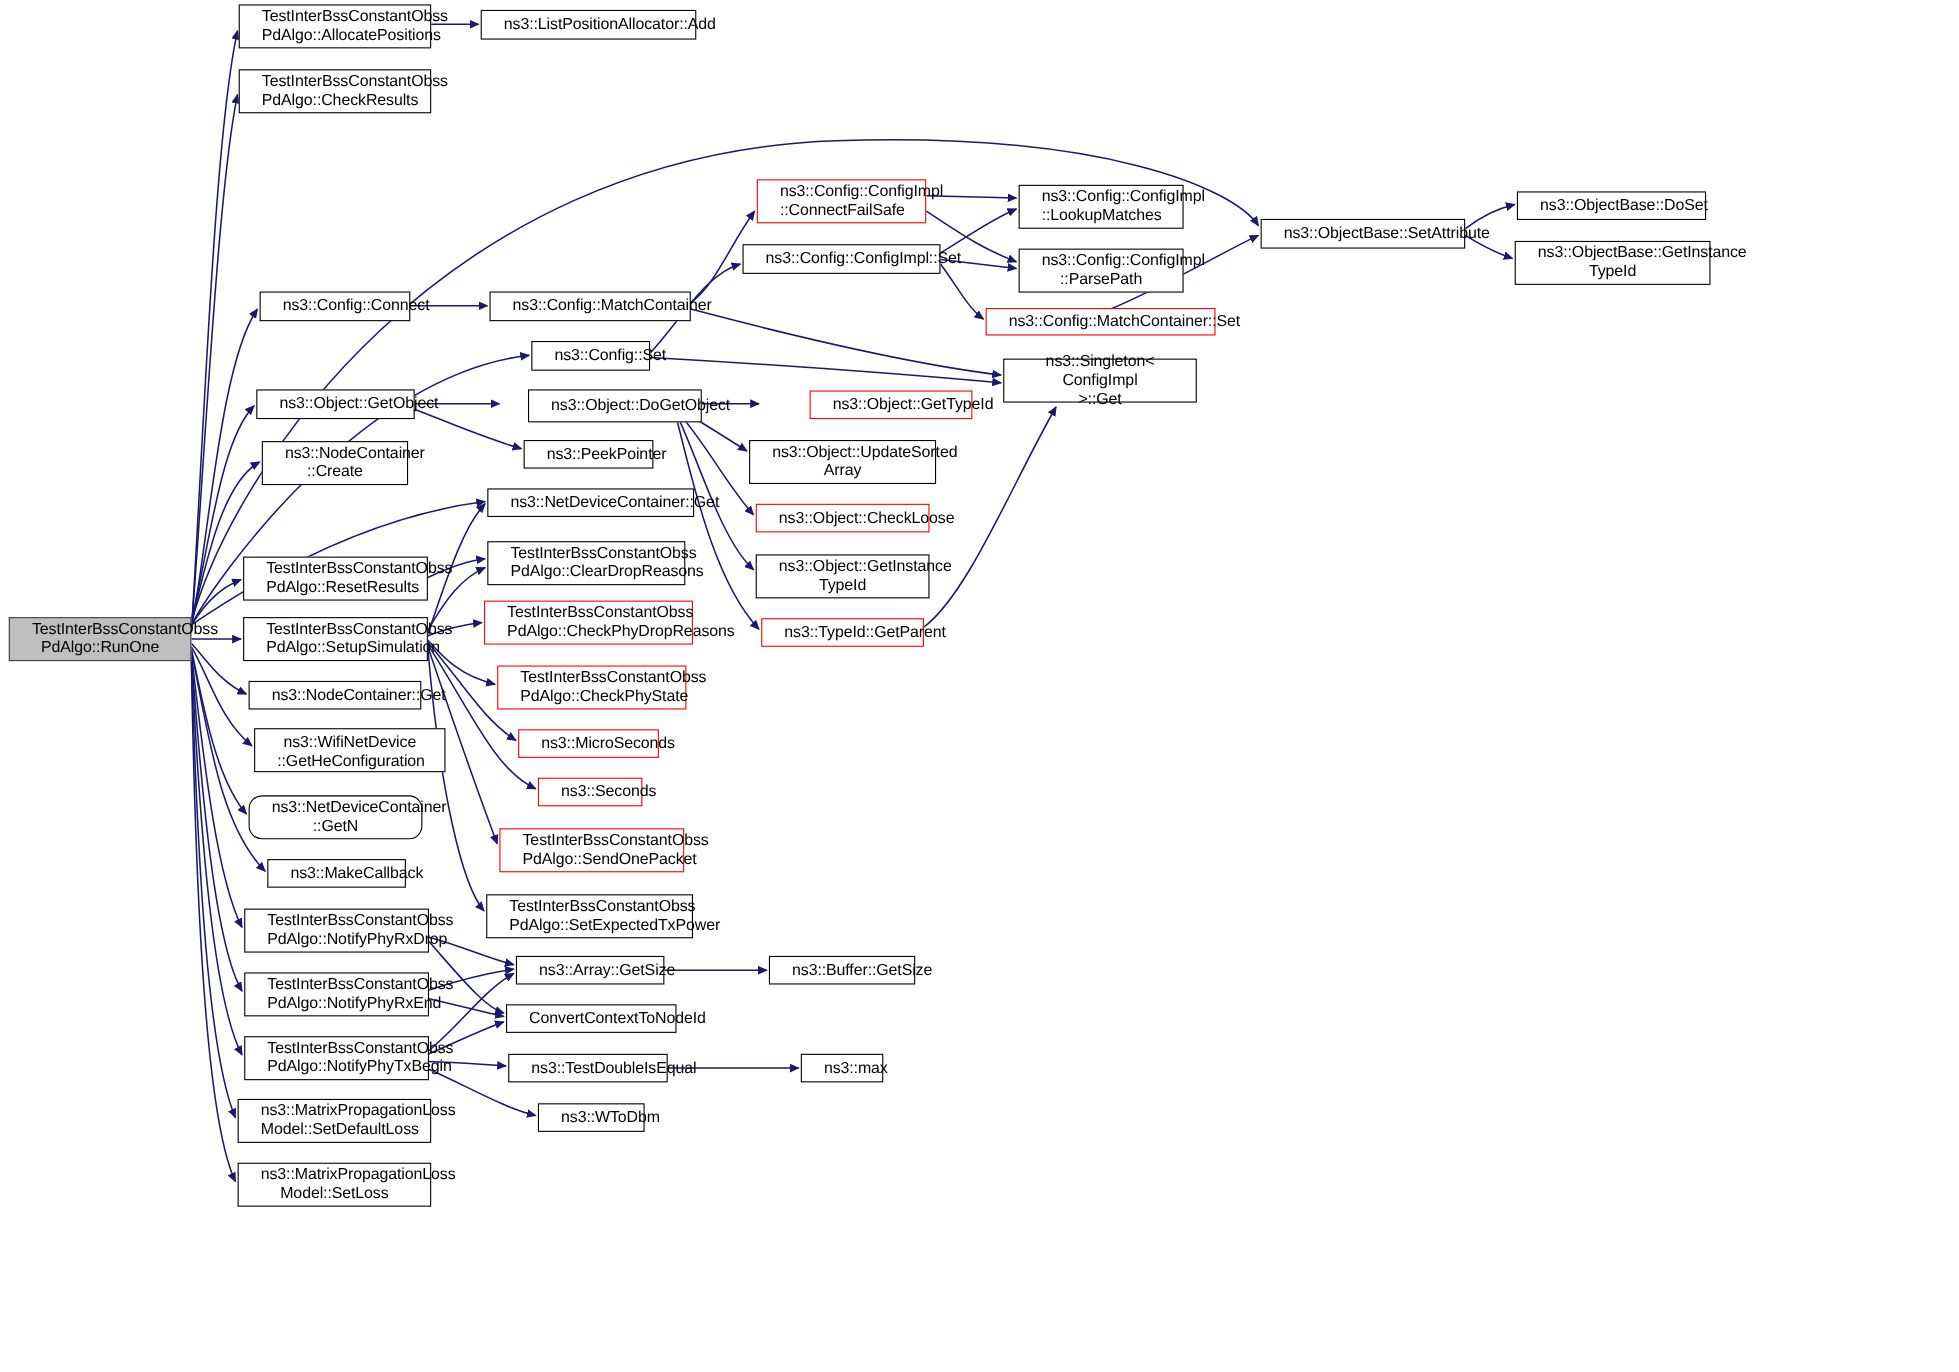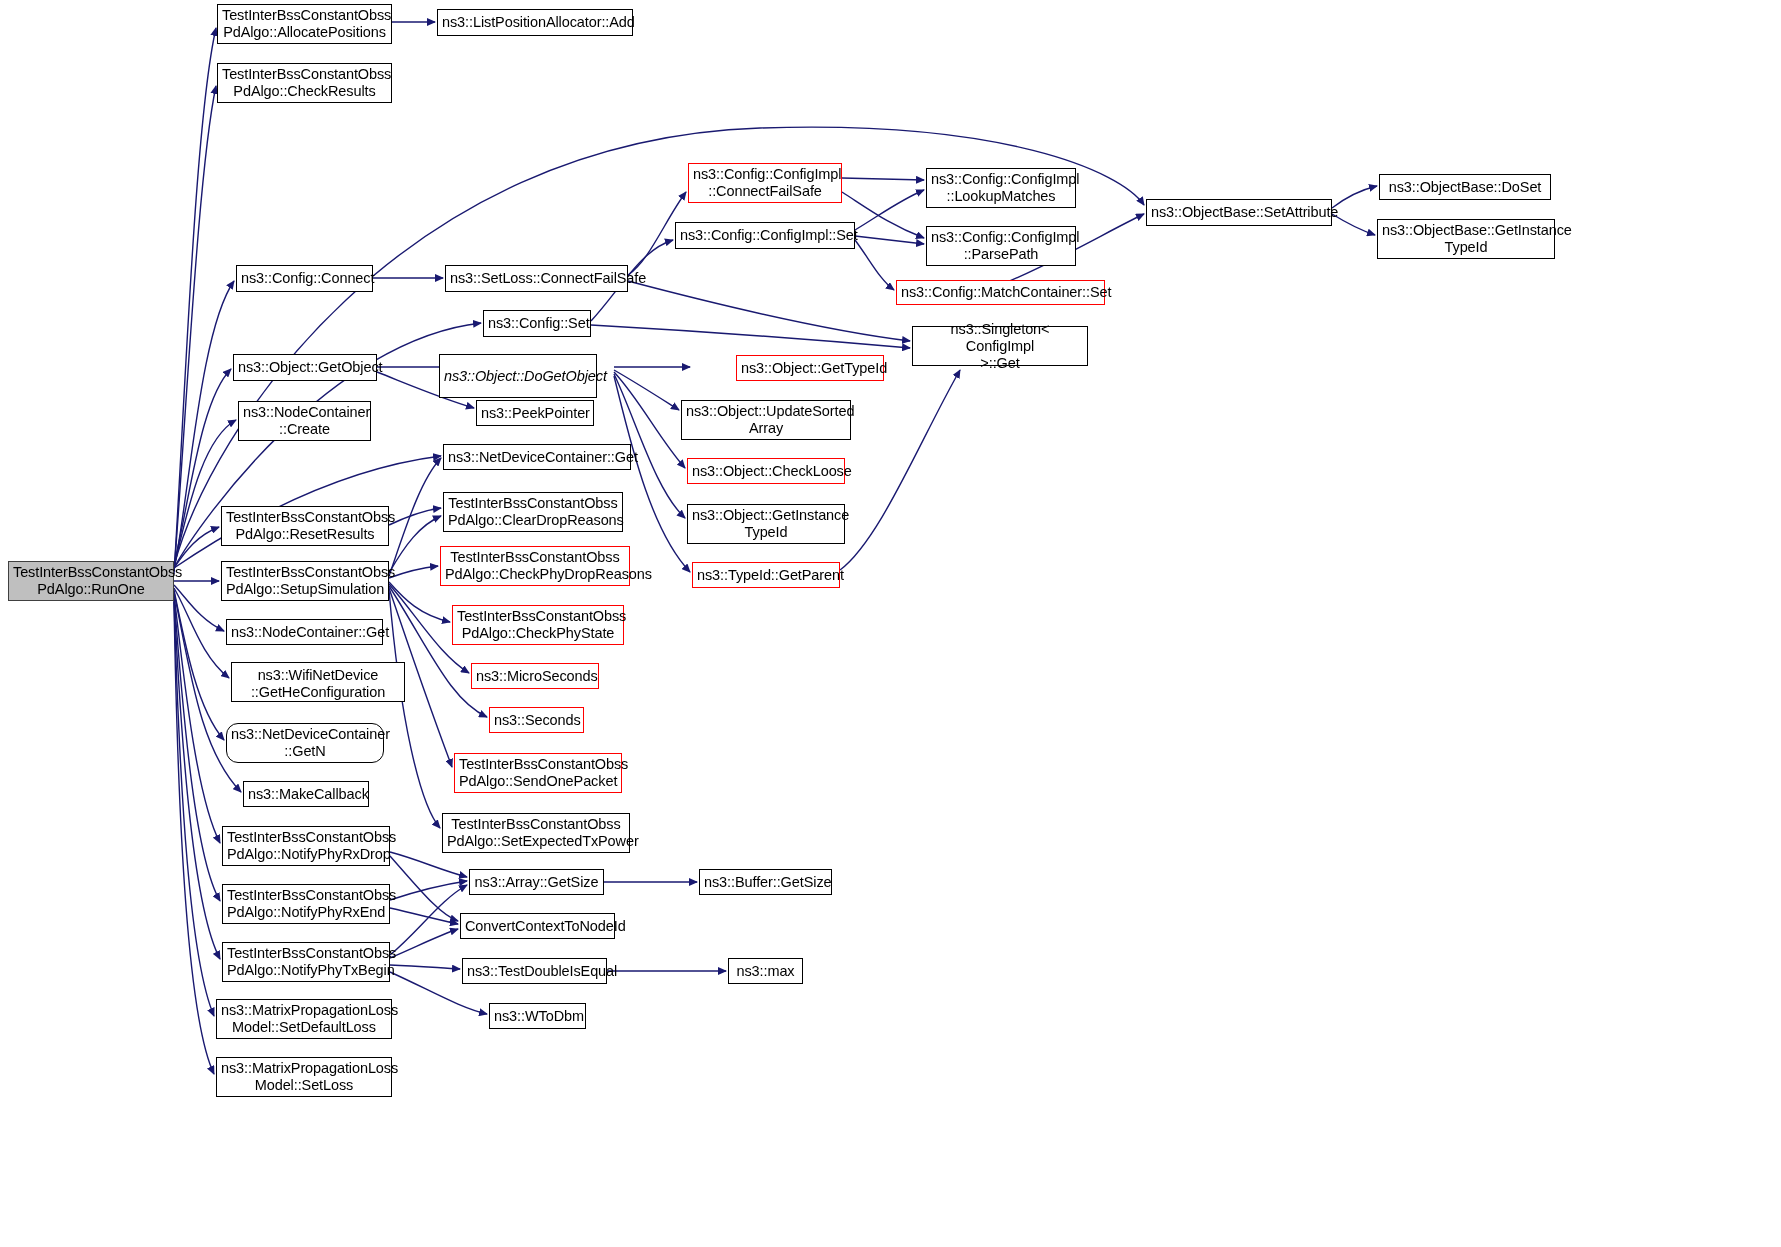--- a/index.html
+++ b/index.html
@@ -31,21 +31,21 @@
     display: flex;
     align-items: center;
     justify-content: center;
     text-align: center;
     background: #ffffff;
     border: 1px solid #000000;
     color: #000000;
     font-size: 14.5px;
     line-height: 17px;
     letter-spacing: -0.1px;
-    padding: 0 4px;
+    padding: 0 20px;
     white-space: pre-line;
     z-index: 5;
   }
   .node.red {
     border-color: #ff0000;
   }
   .node.root {
     background: #bfbfbf;
     border-color: #404040;
   }
@@ -132,38 +132,38 @@
 
   <div id="node-layer">
       <div class="node root" style="left: 8px; top: 561px; width: 166px; height: 40px;"><span class="label">TestInterBssConstantObss
 PdAlgo::RunOne</span></div>
       <div class="node" style="left: 217px; top: 4px; width: 175px; height: 40px;"><span class="label">TestInterBssConstantObss
 PdAlgo::AllocatePositions</span></div>
       <div class="node" style="left: 437px; top: 9px; width: 196px; height: 27px;"><span class="label">ns3::ListPositionAllocator::Add</span></div>
       <div class="node" style="left: 217px; top: 63px; width: 175px; height: 40px;"><span class="label">TestInterBssConstantObss
 PdAlgo::CheckResults</span></div>
       <div class="node" style="left: 236px; top: 265px; width: 137px; height: 27px;"><span class="label">ns3::Config::Connect</span></div>
-      <div class="node" style="left: 445px; top: 265px; width: 183px; height: 27px;"><span class="label">ns3::SetLoss::ConnectFailSafe</span></div>
+      <div class="node" style="left: 445px; top: 265px; width: 183px; height: 27px;"><span class="label">ns3::Config::MatchContainer</span></div>
       <div class="node" style="left: 483px; top: 310px; width: 108px; height: 27px;"><span class="label">ns3::Config::Set</span></div>
       <div class="node red" style="left: 688px; top: 163px; width: 154px; height: 40px;"><span class="label">ns3::Config::ConfigImpl
 ::ConnectFailSafe</span></div>
       <div class="node" style="left: 675px; top: 222px; width: 180px; height: 27px;"><span class="label">ns3::Config::ConfigImpl::Set</span></div>
       <div class="node" style="left: 926px; top: 168px; width: 150px; height: 40px;"><span class="label">ns3::Config::ConfigImpl
 ::LookupMatches</span></div>
       <div class="node" style="left: 926px; top: 226px; width: 150px; height: 40px;"><span class="label">ns3::Config::ConfigImpl
 ::ParsePath</span></div>
       <div class="node red" style="left: 896px; top: 280px; width: 209px; height: 25px;"><span class="label">ns3::Config::MatchContainer::Set</span></div>
       <div class="node" style="left: 912px; top: 326px; width: 176px; height: 40px;"><span class="label">ns3::Singleton&lt; ConfigImpl
 &gt;::Get</span></div>
       <div class="node" style="left: 1146px; top: 199px; width: 186px; height: 27px;"><span class="label">ns3::ObjectBase::SetAttribute</span></div>
       <div class="node" style="left: 1379px; top: 174px; width: 172px; height: 26px;"><span class="label">ns3::ObjectBase::DoSet</span></div>
       <div class="node" style="left: 1377px; top: 219px; width: 178px; height: 40px;"><span class="label">ns3::ObjectBase::GetInstance
 TypeId</span></div>
       <div class="node" style="left: 233px; top: 354px; width: 144px; height: 27px;"><span class="label">ns3::Object::GetObject</span></div>
-      <div class="node" style="left: 439px; top: 354px; width: 158px; height: 44px; font-style: italic;"><span class="label">ns3::Object::DoGetObject</span></div>
+      <div class="node" style="left: 480px; top: 354px; width: 158px; height: 30px;"><span class="label">ns3::Object::DoGetObject</span></div>
       <div class="node" style="left: 476px; top: 400px; width: 118px; height: 26px;"><span class="label">ns3::PeekPointer</span></div>
       <div class="node red" style="left: 692px; top: 355px; width: 148px; height: 26px; margin-left: 44px;"><span class="label">ns3::Object::GetTypeId</span></div>
       <div class="node" style="left: 681px; top: 400px; width: 170px; height: 40px;"><span class="label">ns3::Object::UpdateSorted
 Array</span></div>
       <div class="node red" style="left: 687px; top: 458px; width: 158px; height: 26px;"><span class="label">ns3::Object::CheckLoose</span></div>
       <div class="node" style="left: 687px; top: 504px; width: 158px; height: 40px;"><span class="label">ns3::Object::GetInstance
 TypeId</span></div>
       <div class="node red" style="left: 692px; top: 562px; width: 148px; height: 26px;"><span class="label">ns3::TypeId::GetParent</span></div>
       <div class="node" style="left: 238px; top: 401px; width: 133px; height: 40px;"><span class="label">ns3::NodeContainer
 ::Create</span></div>

